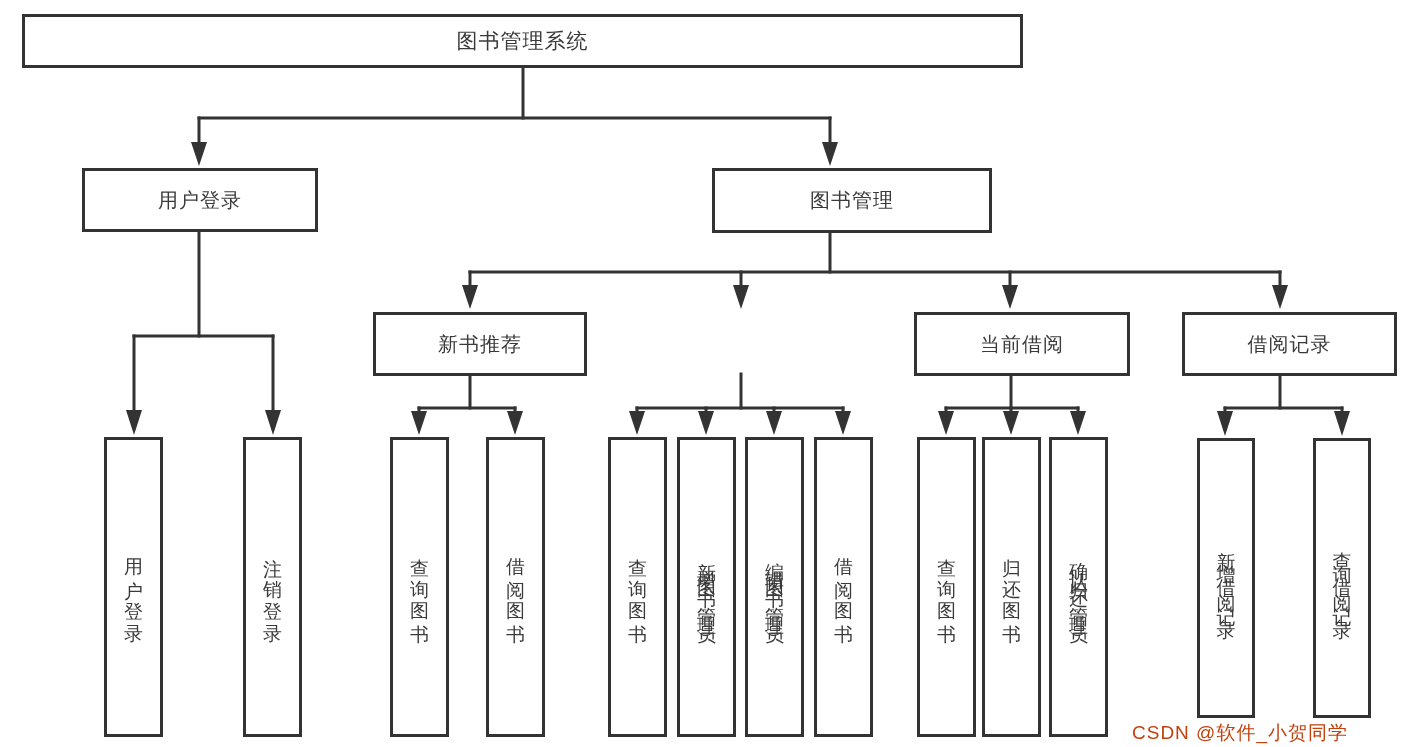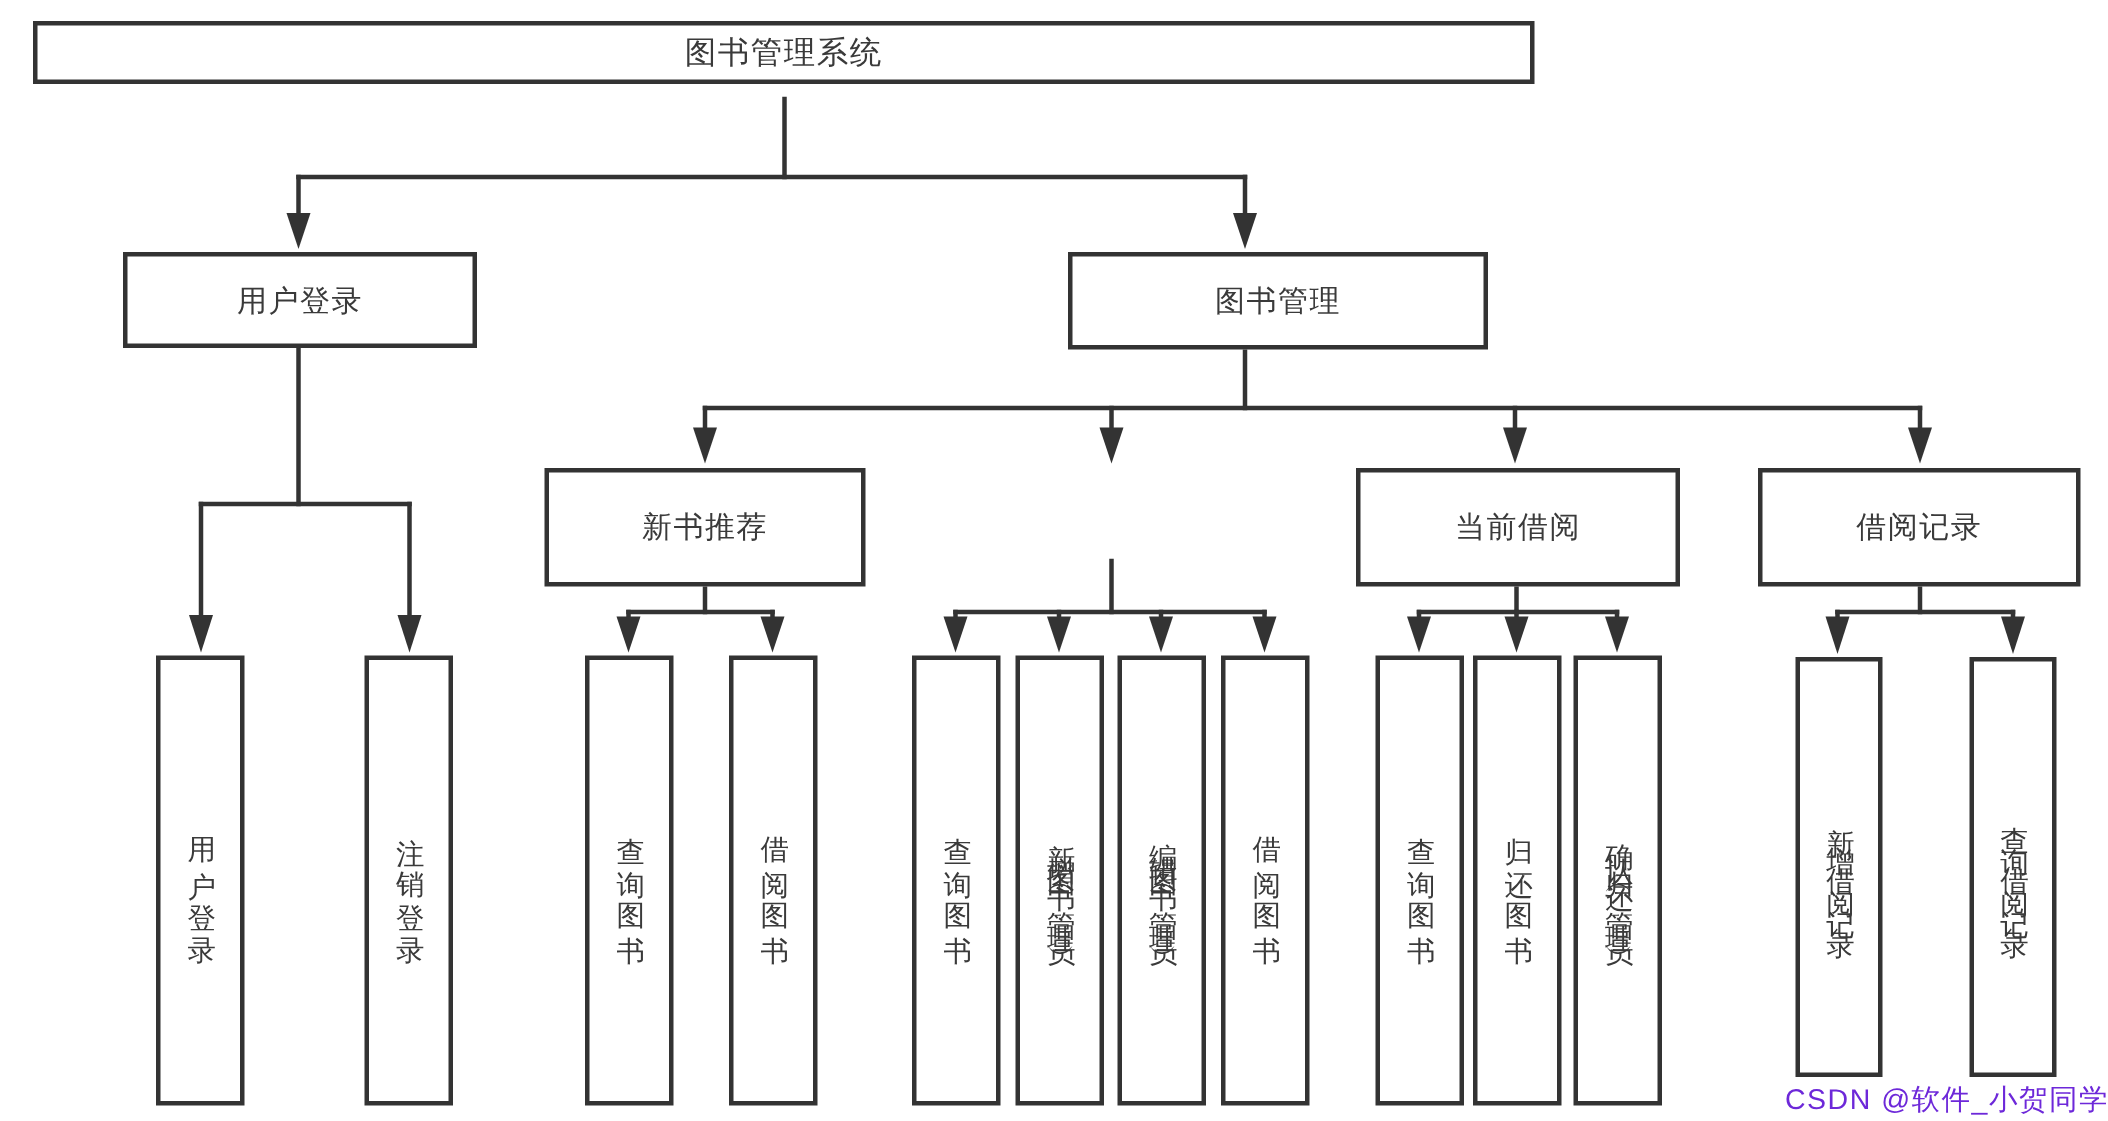--- a/index.html
+++ b/index.html
@@ -28,24 +28,24 @@
     background: #ffffff;
     border: 3px solid #333333;
     display: flex;
     align-items: center;
     justify-content: center;
     color: #3a3a3a;
     font-size: 20px;
     letter-spacing: 1px;
     white-space: nowrap;
   }
-  .root-node { left: 22px; top: 14px; width: 1001px; height: 42px; font-size: 21px; }
+  .root-node { left: 22px; top: 14px; width: 1001px; height: 54px; font-size: 21px; }
   .n-user-login { left: 82px;  top: 168px; width: 236px; height: 64px; }
   .n-book-mgmt  { left: 712px; top: 168px; width: 280px; height: 65px; }
-  .l3 { top: 312px; height: 79px; }
+  .l3 { top: 312px; height: 64px; margin-left: 10px; }
   .n-new-book   { left: 363px;  width: 214px; }
   .n-book-borrow{ left: 632px;  width: 218px; }
   .n-cur-borrow { left: 904px;  width: 216px; }
   .n-rec-borrow { left: 1172px; width: 215px; }
   .leaf {
     position: absolute;
     box-sizing: border-box;
     top: 437px;
     width: 59px;
     height: 300px;
@@ -70,23 +70,23 @@
   .leaf-5  { left: 677px; }
   .leaf-6  { left: 745px; }
   .leaf-7  { left: 814px; }
   .leaf-8  { left: 917px; }
   .leaf-9  { left: 982px; }
   .leaf-10 { left: 1049px; }
   .leaf-11 { left: 1197px; top: 438px; height: 280px; width: 58px; }
   .leaf-12 { left: 1313px; top: 438px; height: 280px; width: 58px; }
   .watermark {
     position: absolute;
-    left: 1190px;
+    left: 1132px;
     top: 720px;
-    color: #6d28d9;
+    color: #c2410c;
     font-size: 19px;
     letter-spacing: 1px;
     z-index: 10;
     white-space: nowrap;
   }
 </style>
 </head>
 <body>
 
 <div class="stage">

